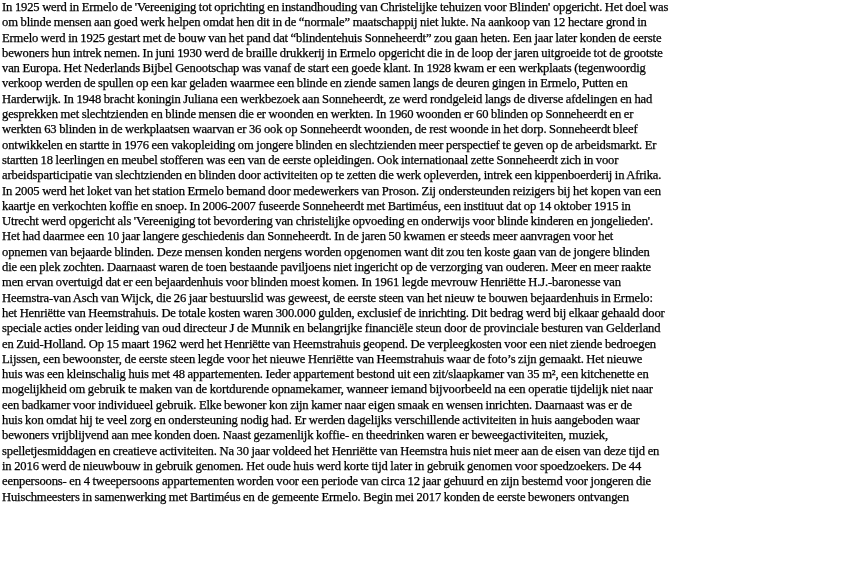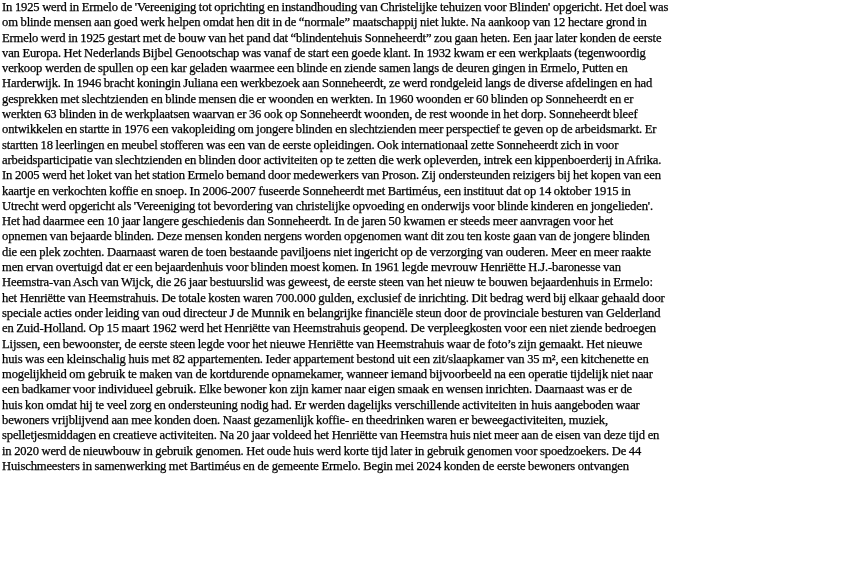--- a/index.html
+++ b/index.html
@@ -18,41 +18,43 @@
     word-spacing: -0.3px;
   }
 </style>
 </head>
 <body>
 
 <div class="doc">
   <div class="line">In 1925 werd in Ermelo de 'Vereeniging tot oprichting en instandhouding van Christelijke tehuizen voor Blinden' opgericht. Het doel was</div>
   <div class="line">om blinde mensen aan goed werk helpen omdat hen dit in de “normale” maatschappij niet lukte. Na aankoop van 12 hectare grond in</div>
   <div class="line">Ermelo werd in 1925 gestart met de bouw van het pand dat “blindentehuis  Sonneheerdt” zou gaan heten. Een jaar later konden de eerste</div>
-  <div class="line">van Europa. Het Nederlands Bijbel Genootschap was vanaf de start een goede klant. In 1932 kwam er een werkplaats (tegenwoordig</div>
+  <div class="line">bewoners hun intrek nemen. In juni 1930 werd de braille drukkerij in Ermelo opgericht die in de loop der jaren uitgroeide tot de grootste</div>
+  <div class="line">van Europa. Het Nederlands Bijbel Genootschap was vanaf de start een goede klant. In 1928 kwam er een werkplaats (tegenwoordig</div>
   <div class="line">verkoop werden de spullen op een kar geladen waarmee een blinde en ziende samen langs de deuren gingen in Ermelo, Putten en</div>
-  <div class="line">Harderwijk. In 1946 bracht koningin Juliana een werkbezoek aan Sonneheerdt, ze werd rondgeleid langs de diverse afdelingen en had</div>
+  <div class="line">Harderwijk. In 1948 bracht koningin Juliana een werkbezoek aan Sonneheerdt, ze werd rondgeleid langs de diverse afdelingen en had</div>
   <div class="line">gesprekken met slechtzienden en blinde mensen die er woonden en werkten. In 1960 woonden er 60 blinden op Sonneheerdt en er</div>
   <div class="line">werkten 63 blinden in de werkplaatsen waarvan er 36 ook op Sonneheerdt woonden, de rest woonde in het dorp. Sonneheerdt bleef</div>
   <div class="line">ontwikkelen en startte in 1976 een vakopleiding om jongere blinden en slechtzienden meer perspectief te geven op de arbeidsmarkt. Er</div>
   <div class="line">startten 18 leerlingen en meubel stofferen was een van de eerste opleidingen. Ook internationaal zette Sonneheerdt zich in voor</div>
   <div class="line">arbeidsparticipatie van slechtzienden en blinden door activiteiten op te zetten die werk opleverden, intrek een kippenboerderij in Afrika.</div>
   <div class="line">In 2005 werd het loket van het station Ermelo bemand door medewerkers van Proson. Zij ondersteunden reizigers bij het kopen van een</div>
   <div class="line">kaartje en verkochten koffie en snoep.  In 2006-2007 fuseerde Sonneheerdt met Bartiméus, een instituut dat op 14 oktober 1915 in</div>
   <div class="line">Utrecht werd opgericht als 'Vereeniging tot bevordering van christelijke opvoeding en onderwijs voor blinde kinderen en jongelieden'.</div>
   <div class="line">Het had daarmee een 10 jaar langere geschiedenis dan Sonneheerdt. In de jaren 50 kwamen er steeds meer aanvragen voor het</div>
   <div class="line">opnemen van bejaarde blinden. Deze mensen konden nergens worden opgenomen want dit zou ten koste gaan van de jongere blinden</div>
   <div class="line">die een plek zochten. Daarnaast waren de toen bestaande paviljoens niet ingericht op de verzorging van ouderen. Meer en meer raakte</div>
   <div class="line">men ervan overtuigd dat er een bejaardenhuis voor blinden moest komen. In 1961 legde mevrouw Henriëtte H.J.-baronesse van</div>
   <div class="line">Heemstra-van Asch van Wijck, die 26 jaar bestuurslid was geweest, de eerste steen van het nieuw te bouwen bejaardenhuis in Ermelo:</div>
-  <div class="line">het Henriëtte van Heemstrahuis. De totale kosten waren 700.000 gulden, exclusief de inrichting. Dit bedrag werd bij elkaar gehaald door</div>
+  <div class="line">het Henriëtte van Heemstrahuis. De totale kosten waren 300.000 gulden, exclusief de inrichting. Dit bedrag werd bij elkaar gehaald door</div>
   <div class="line">speciale acties onder leiding van oud directeur J de Munnik en belangrijke financiële steun door de provinciale besturen van Gelderland</div>
   <div class="line">en Zuid-Holland. Op 15 maart 1962 werd het Henriëtte van Heemstrahuis geopend. De verpleegkosten voor een niet ziende bedroegen</div>
   <div class="line">Lijssen, een bewoonster, de eerste steen legde voor het nieuwe Henriëtte van Heemstrahuis waar de foto’s zijn gemaakt. Het nieuwe</div>
-  <div class="line">huis was een kleinschalig huis met 82 appartementen. Ieder appartement bestond uit een zit/slaapkamer van 35 m², een kitchenette en</div>
+  <div class="line">huis was een kleinschalig huis met 48 appartementen. Ieder appartement bestond uit een zit/slaapkamer van 35 m², een kitchenette en</div>
   <div class="line">mogelijkheid om gebruik te maken van de kortdurende opnamekamer, wanneer iemand bijvoorbeeld na een operatie tijdelijk niet naar</div>
   <div class="line">een badkamer voor individueel gebruik. Elke bewoner kon zijn kamer naar eigen smaak en wensen inrichten. Daarnaast was er de</div>
   <div class="line">huis kon omdat hij te veel zorg en ondersteuning nodig had. Er werden dagelijks verschillende activiteiten in huis aangeboden waar</div>
   <div class="line">bewoners vrijblijvend aan mee konden doen. Naast gezamenlijk koffie- en theedrinken waren er beweegactiviteiten, muziek,</div>
-  <div class="line">spelletjesmiddagen en creatieve activiteiten. Na 20 jaar voldeed het Henriëtte van Heemstra huis niet meer aan de eisen van deze tijd en</div>
-  <div class="line">in 2020 werd de nieuwbouw in gebruik genomen. Het oude huis werd korte tijd later in gebruik genomen voor spoedzoekers. De 44</div>
-  <div class="line">Huischmeesters in samenwerking met Bartiméus en de gemeente Ermelo. Begin mei 2024 konden de eerste bewoners ontvangen</div>
+  <div class="line">spelletjesmiddagen en creatieve activiteiten. Na 30 jaar voldeed het Henriëtte van Heemstra huis niet meer aan de eisen van deze tijd en</div>
+  <div class="line">in 2016 werd de nieuwbouw in gebruik genomen. Het oude huis werd korte tijd later in gebruik genomen voor spoedzoekers. De 44</div>
+  <div class="line">eenpersoons- en 4 tweepersoons appartementen worden voor een periode van circa 12 jaar gehuurd en zijn bestemd voor jongeren die</div>
+  <div class="line">Huischmeesters in samenwerking met Bartiméus en de gemeente Ermelo. Begin mei 2017 konden de eerste bewoners ontvangen</div>
 </div>
 
 </body></html>

